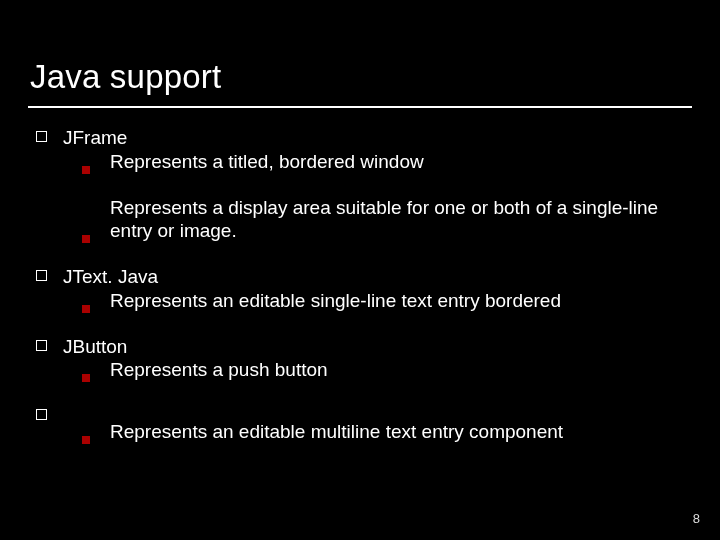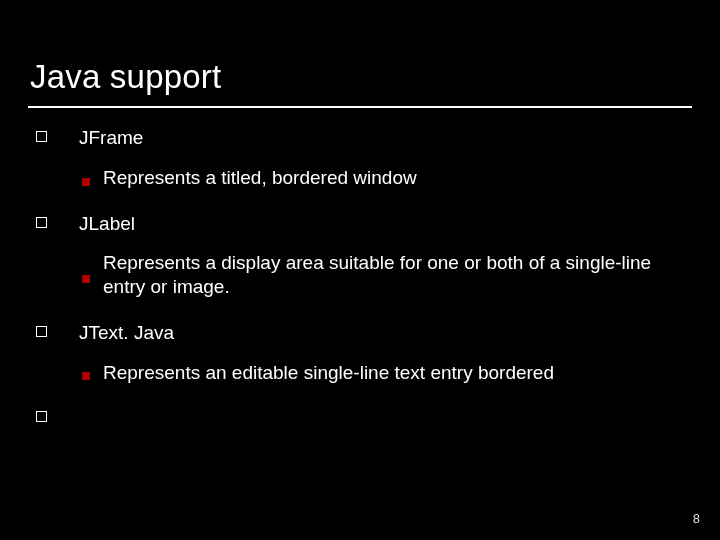--- a/index.html
+++ b/index.html
@@ -30,40 +30,40 @@
     border-top: 2px solid #fff;
     margin-bottom: 18px;
   }
   .items { margin-left: 6px; }
   .item {
     margin-bottom: 22px;
   }
   .item-row {
     display: flex;
     align-items: flex-start;
-    gap: 32px;
+    gap: 16px;
   }
   .bullet-outer {
     width: 11px;
     height: 11px;
     border: 1px solid #fff;
     flex: 0 0 auto;
     margin-top: 5px;
     margin-left: 2px;
   }
   .item-title {
     font-size: 19px;
     line-height: 1.25;
   }
   .sub-row {
     display: flex;
-    align-items: center;
-    gap: 13px;
+    align-items: flex-end;
+    gap: 20px;
     margin-left: 48px;
-    margin-top: 16px;
+    margin-top: 0;
   }
   .bullet-inner {
     width: 8px;
     height: 8px;
     background: #a00;
     flex: 0 0 auto;
     margin-top: 8px;
   }
   .sub-text {
     font-size: 19px;
@@ -92,44 +92,54 @@
         <span class="bullet-outer"></span>
         <span class="item-title">JFrame</span>
       </div>
       <div class="sub-row">
         <span class="bullet-inner"></span>
         <span class="sub-text">Represents a titled, bordered window</span>
       </div>
     </div>
 
     <div class="item">
-      <div class="item-row">
-        <span class="bullet-outer"></span>
-        <span class="item-title">JLabel</span>
-      </div>
       <div class="sub-row">
         <span class="bullet-inner"></span>
         <span class="sub-text">Represents a display area suitable for one or both of a single-line entry or image.</span>
       </div>
     </div>
 
     <div class="item">
       <div class="item-row">
         <span class="bullet-outer"></span>
         <span class="item-title">JText. Java</span>
       </div>
       <div class="sub-row">
         <span class="bullet-inner"></span>
         <span class="sub-text">Represents an editable single-line text entry bordered</span>
       </div>
     </div>
 
+    <div class="item">
+      <div class="item-row">
+        <span class="bullet-outer"></span>
+        <span class="item-title">JButton</span>
+      </div>
+      <div class="sub-row">
+        <span class="bullet-inner"></span>
+        <span class="sub-text">Represents a push button</span>
+      </div>
+    </div>
 
     <div class="item" style="margin-bottom:0">
       <div class="item-row">
         <span class="bullet-outer"></span>
+      </div>
+      <div class="sub-row">
+        <span class="bullet-inner"></span>
+        <span class="sub-text">Represents an editable multiline text entry component</span>
       </div>
     </div>
 
   </div>
 
   <div class="pagenum">8</div>
 </div>
 
 </body></html>

